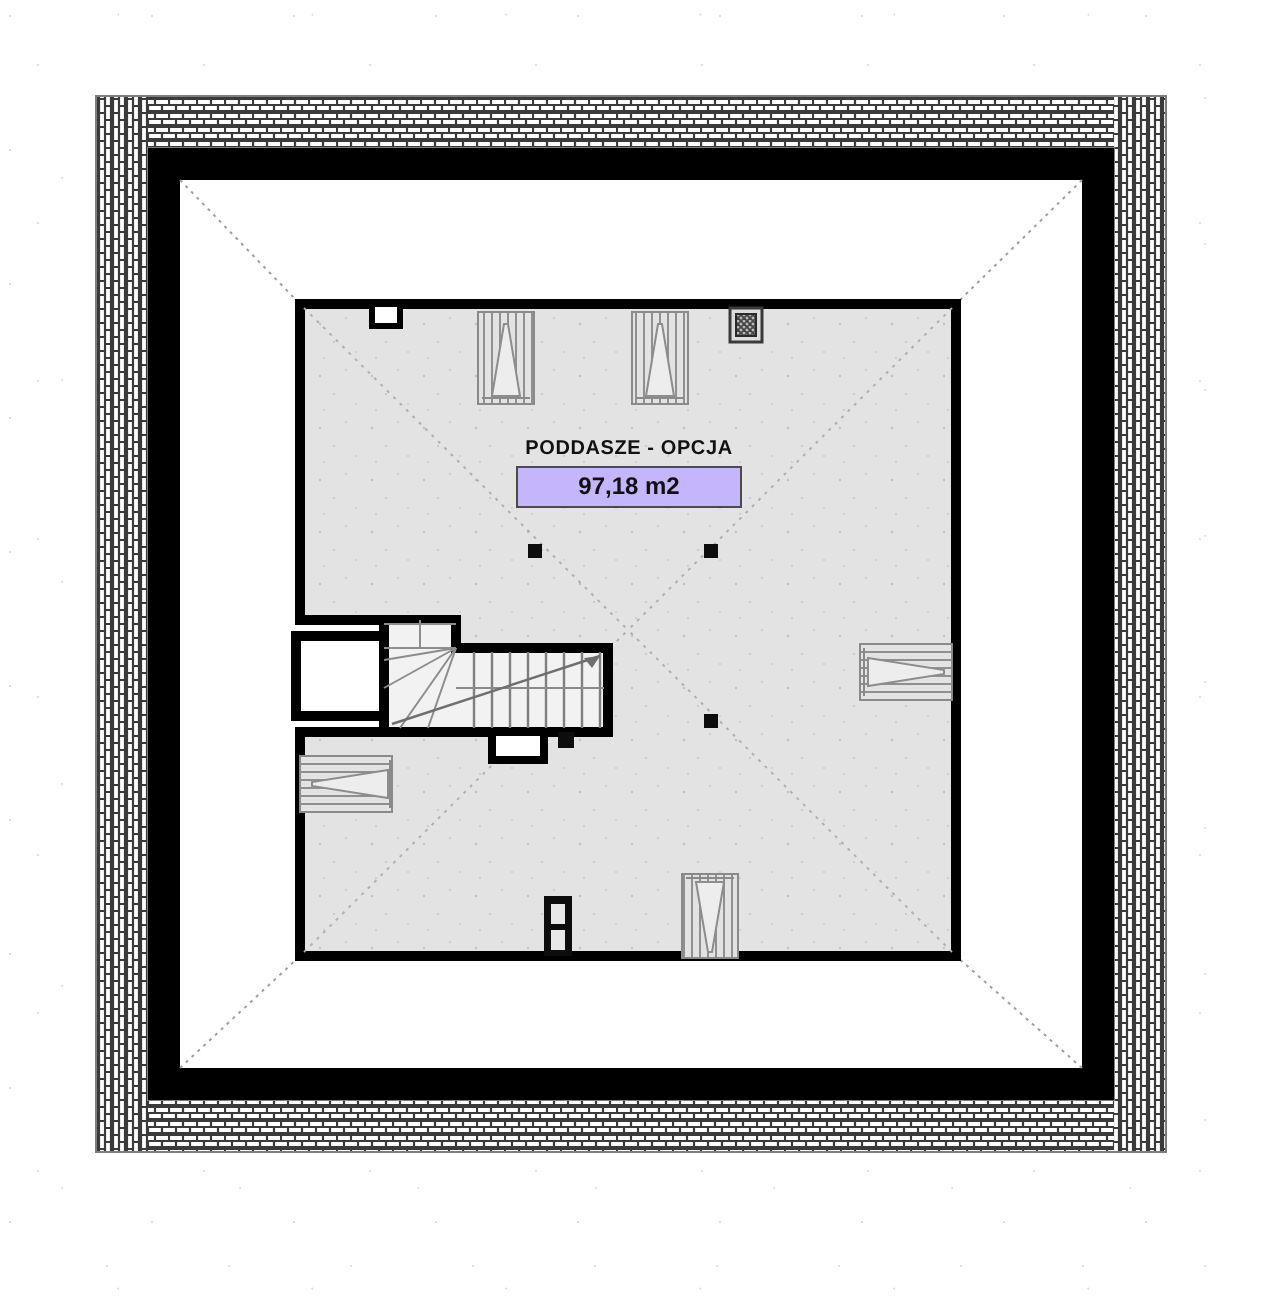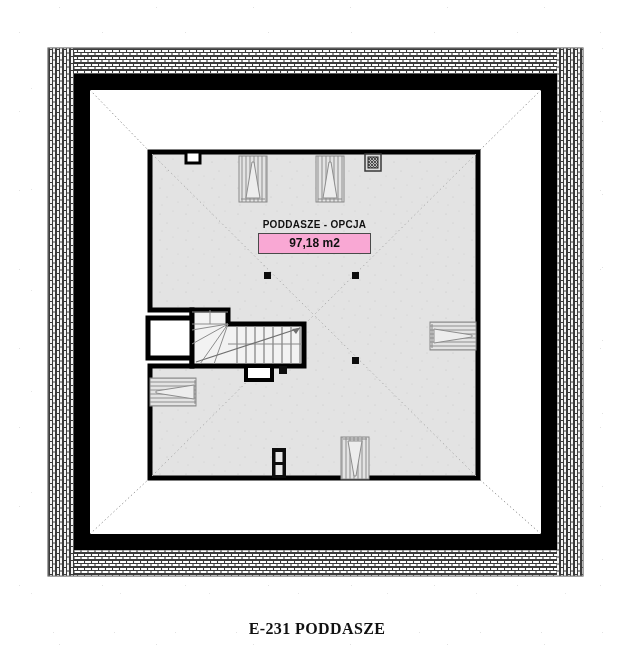--- a/index.html
+++ b/index.html
@@ -73,21 +73,21 @@
     font-family: "Liberation Sans", sans-serif;
     font-weight: bold;
     font-size: 10px;
     letter-spacing: .3px;
     line-height: 13px;
     white-space: nowrap;
   }
   .room-label .area-box {
     margin-top: 2px;
     border: 1px solid #4a4a4a;
-    background: #f9a8d4;
+    background: #c4b5fd;
     font-family: "Liberation Sans", sans-serif;
     font-weight: bold;
     font-size: 12px;
     line-height: 16px;
     padding: 1px 0 2px 0;
   }
 </style>
 </head>
 <body>
 
@@ -268,15 +268,14 @@
       <rect x="246" y="366" width="26" height="14" fill="#ffffff" stroke="#000000" stroke-width="4"></rect>
       <rect x="279" y="366" width="8" height="8" fill="#0d0d0d"></rect>
     </g>
   </svg>
 
   <div class="room-label">
     <div class="title">PODDASZE - OPCJA</div>
     <div class="area-box">97,18 m2</div>
   </div>
 
-  <div class="caption">E-231 PODDASZE</div>
 
 </div>
 
 </body></html>

